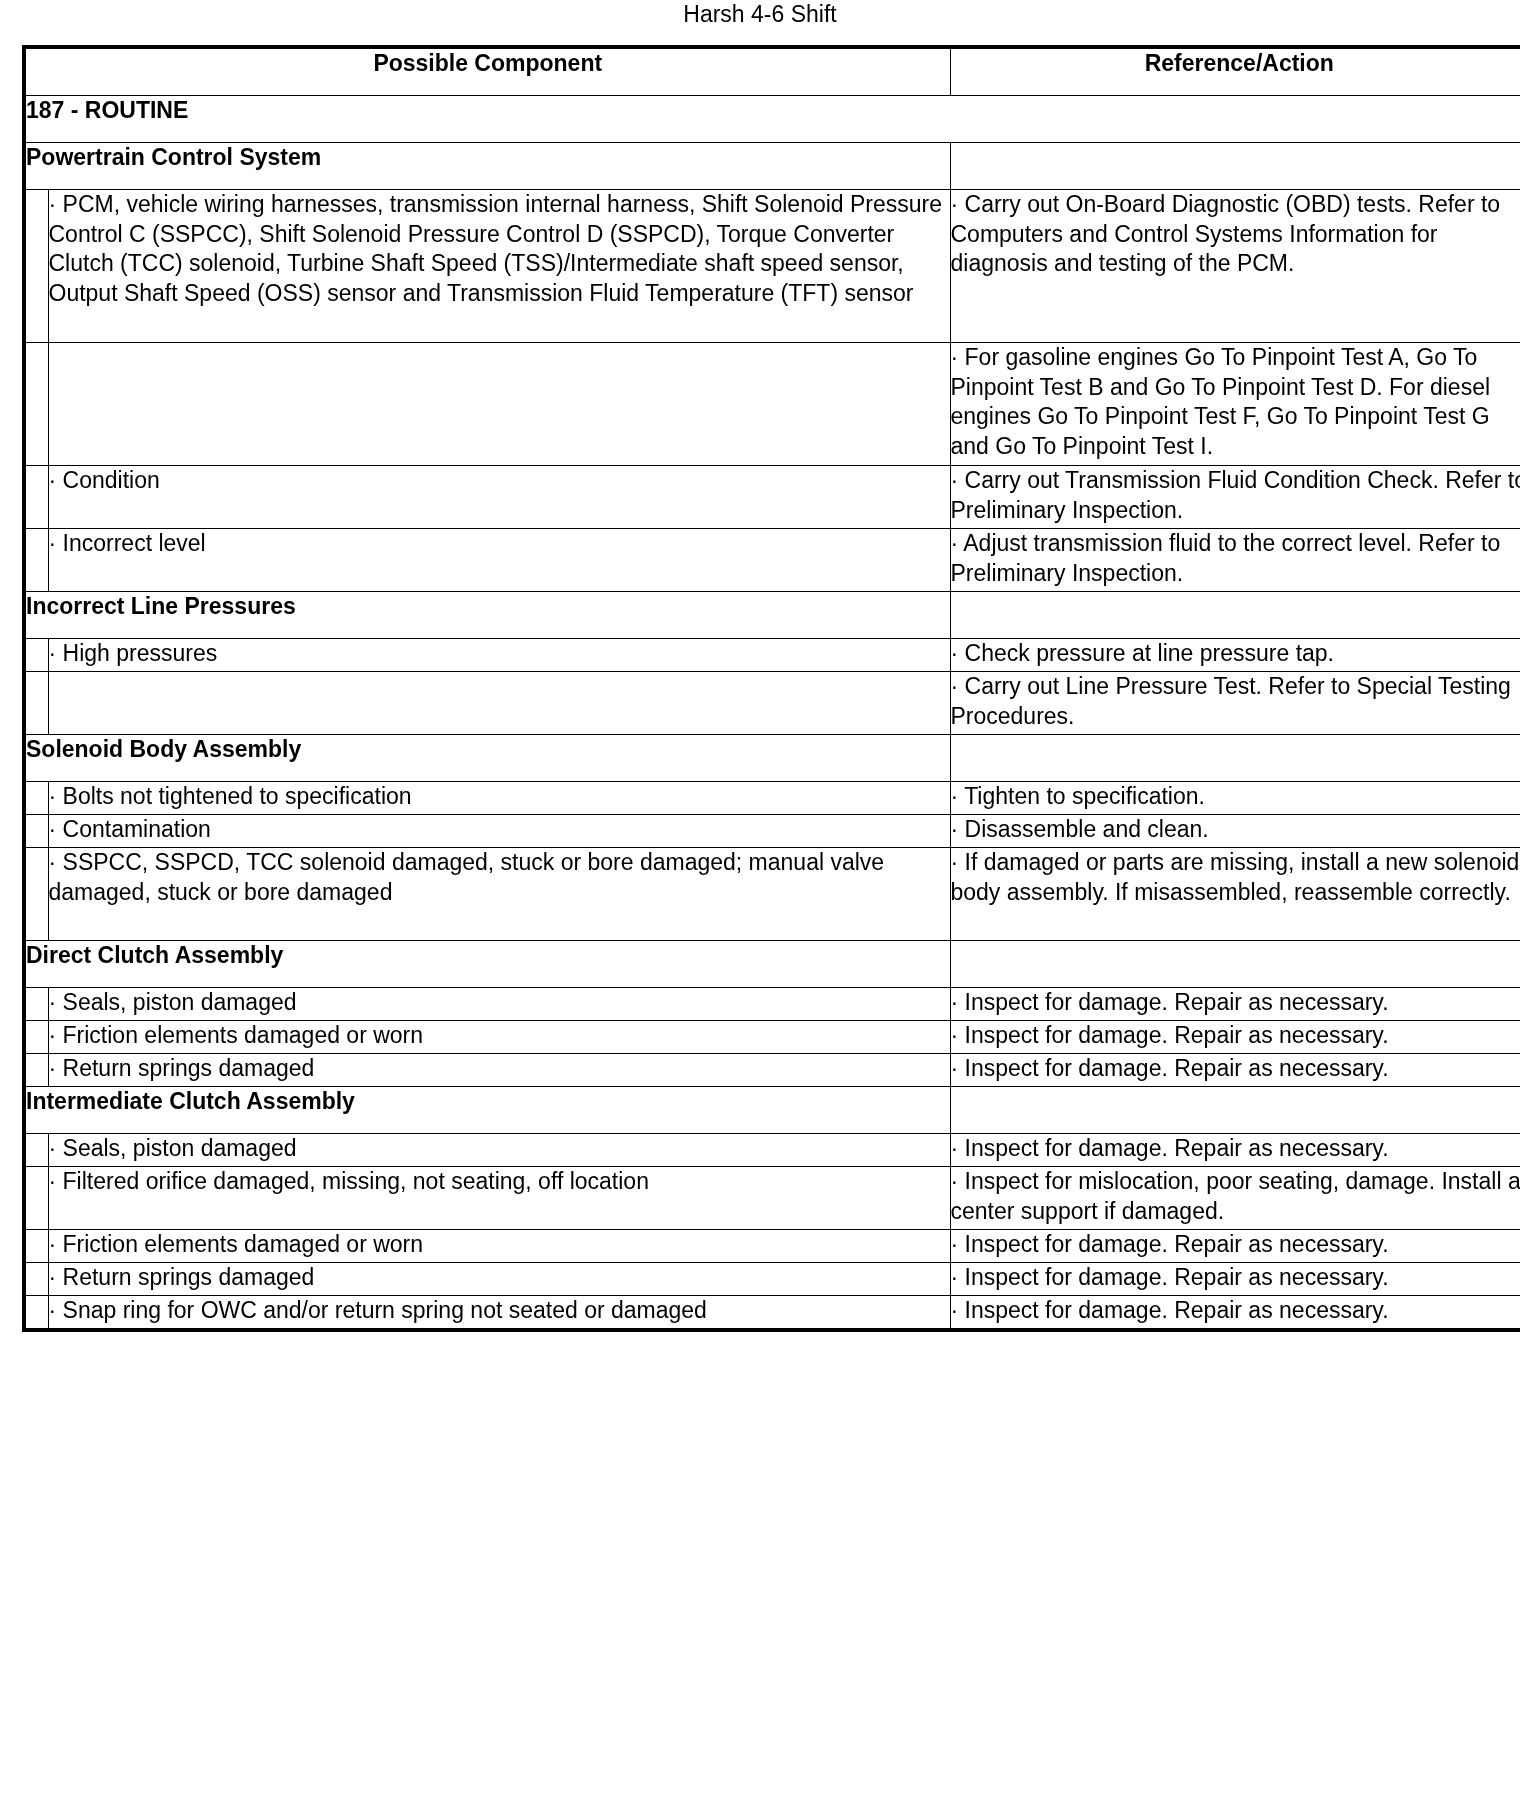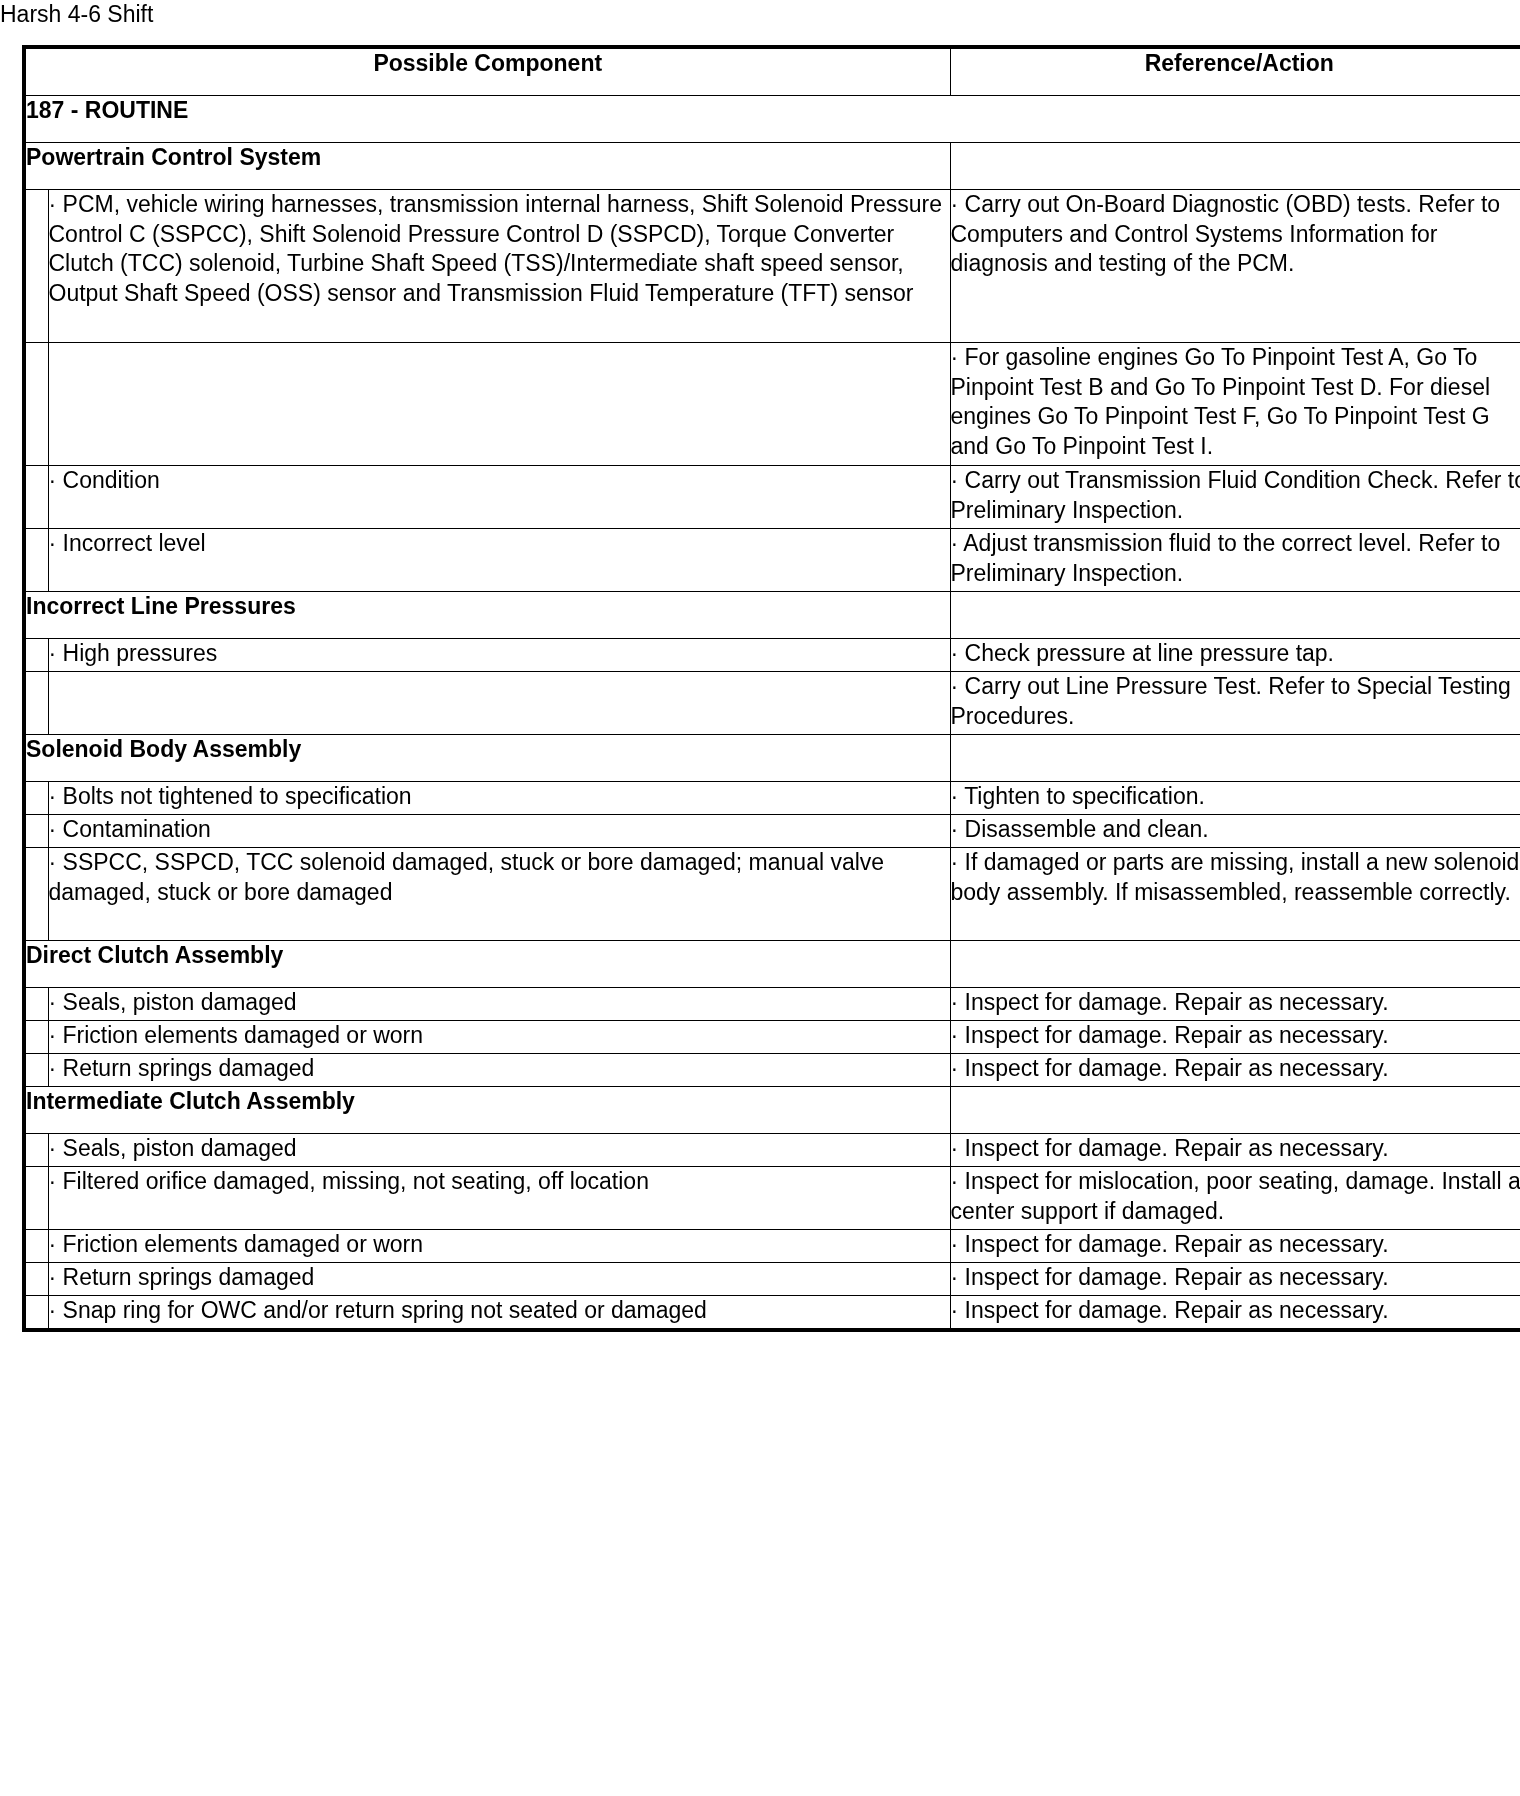--- a/index.html
+++ b/index.html
@@ -2,21 +2,21 @@
 <html><head>
 <meta charset="utf-8">
 <style>
   html, body { margin: 0; padding: 0; background: #ffffff; }
   body {
     width: 1520px; height: 1796px; position: relative; overflow: hidden;
     font-family: "Liberation Sans", sans-serif; color: #000;
   }
   .page-title {
     position: absolute; top: 0; left: 0; width: 1520px;
-    text-align: left; font-size: 23px; line-height: 28px;
+    text-align: center; font-size: 23px; line-height: 28px;
   }
   table.diag {
     position: absolute; left: 22px; top: 45px; width: 1510px;
     border-collapse: collapse; table-layout: fixed;
     border: 4px solid #000;
     font-size: 23px; line-height: 29.5px;
   }
   table.diag td, table.diag th {
     border: 1.6px solid #000; vertical-align: top; padding: 0;
   }

